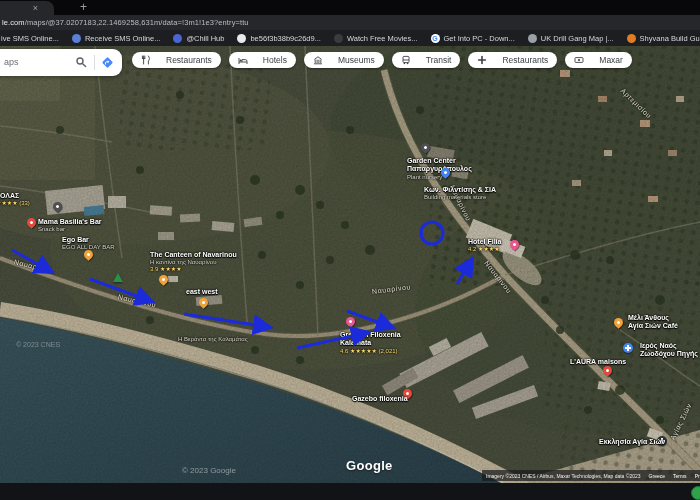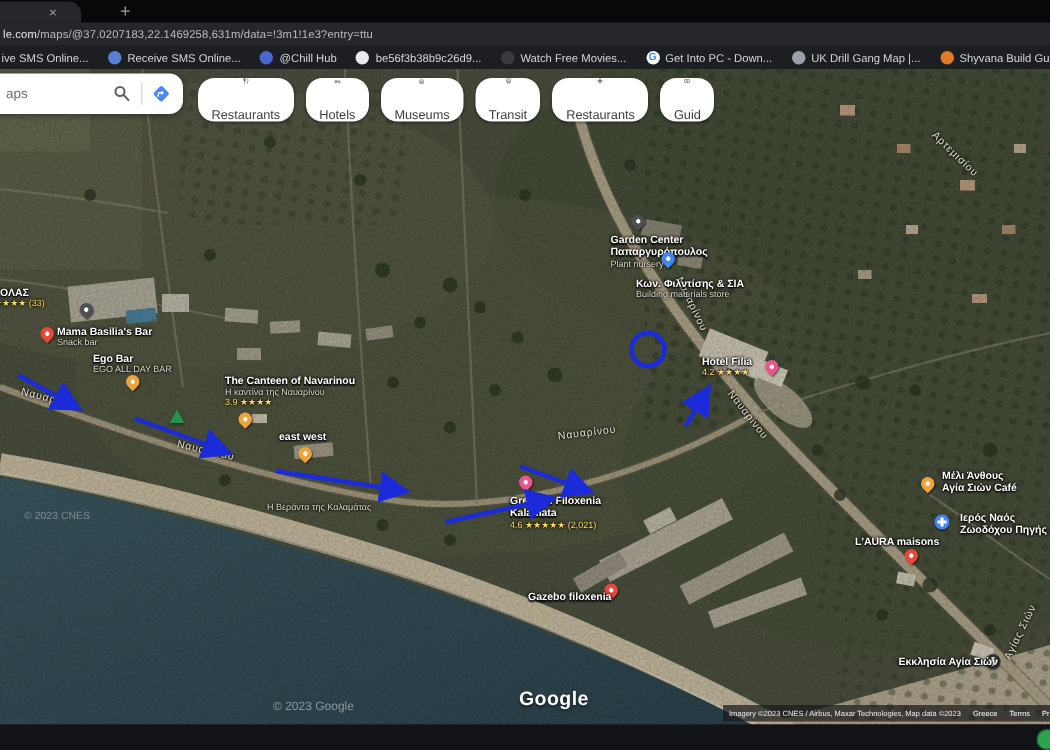--- a/index.html
+++ b/index.html
@@ -42,23 +42,23 @@
   .park{position:absolute;width:0;height:0;border-left:5px solid transparent;border-right:5px solid transparent;
         border-bottom:9px solid #27904b;filter:drop-shadow(0 1px 1px rgba(0,0,0,.5));}
   
   #searchbox{position:absolute;left:-28px;top:3px;width:150px;height:27px;background:#fff;border-radius:9px;
              box-shadow:0 1px 4px rgba(0,0,0,.4);}
   #search-text{position:absolute;left:32px;top:8px;font-size:9px;color:#6b6f73;}
   #mag{position:absolute;right:35px;top:7px;}
   #sbdivider{position:absolute;right:27px;top:6px;width:1px;height:15px;background:#dadce0;}
   #dirbtn{position:absolute;right:7px;top:6px;width:15px;height:15px;}
   #chiprow{position:absolute;left:132px;top:6px;display:flex;gap:8px;}
-  .chip{display:flex;align-items:center;gap:15px;height:29px;padding:0 9px;background:#fff;border:none;
+  .chip{display:flex;align-items:center;gap:15px;height:16px;padding:0 9px;background:#fff;border:none;
         border-radius:11px;box-shadow:0 1px 2px rgba(0,0,0,.4);font-size:8.5px;color:#3c4043;
-        font-family:"Liberation Sans",sans-serif;white-space:nowrap;flex-direction:column;}
+        font-family:"Liberation Sans",sans-serif;white-space:nowrap;}
   #wm-left{position:absolute;left:16px;top:295px;font-size:7px;color:rgba(255,255,255,.35);}
   #wm-center{position:absolute;left:182px;top:410px;font-size:8px;color:rgba(255,255,255,.45);margin-top:10px;}
   #glogo{position:absolute;left:346px;top:412px;font-size:13px;font-weight:bold;color:#fff;
          letter-spacing:.3px;text-shadow:0 1px 2px rgba(0,0,0,.5);}
   #attrib{position:absolute;left:482px;top:424px;width:218px;height:11px;background:rgba(25,26,28,.72);
           display:flex;align-items:center;gap:8px;padding:0 4px;overflow:hidden;}
   #attrib .img{font-size:5px;color:#ececec;white-space:nowrap;}
   #attrib .lnk{font-size:5px;color:#fff;white-space:nowrap;}
   
   #taskbar{position:absolute;left:0;top:483px;width:700px;height:17px;background:#121317;}
@@ -373,21 +373,21 @@
         <svg width="10" height="10" viewBox="0 0 10 10">
           <path d="M5,1.6v6.8 M1.6,5h6.8" stroke="#3c4043" stroke-width="1.6" stroke-linecap="round"></path>
         </svg>
         <span>Restaurants</span>
       </button>
       <button class="chip">
         <svg width="10" height="10" viewBox="0 0 10 10">
           <rect x="1" y="2.6" width="8" height="4.8" rx=".8" fill="none" stroke="#3c4043" stroke-width=".9"></rect>
           <circle cx="5" cy="5" r="1.1" fill="#3c4043"></circle>
         </svg>
-        <span>Guid</span>
+        <span>Maxar</span>
       </button>
     </div>
 
   <div id="wm-left">© 2023 CNES</div>
   <div id="wm-center">© 2023 Google</div>
   <div id="glogo">Google</div>
   <div id="attrib">
     <span class="img">Imagery ©2023 CNES / Airbus, Maxar Technologies, Map data ©2023</span>
   <span class="lnk">Greece</span>
       <span class="lnk">Terms</span>

